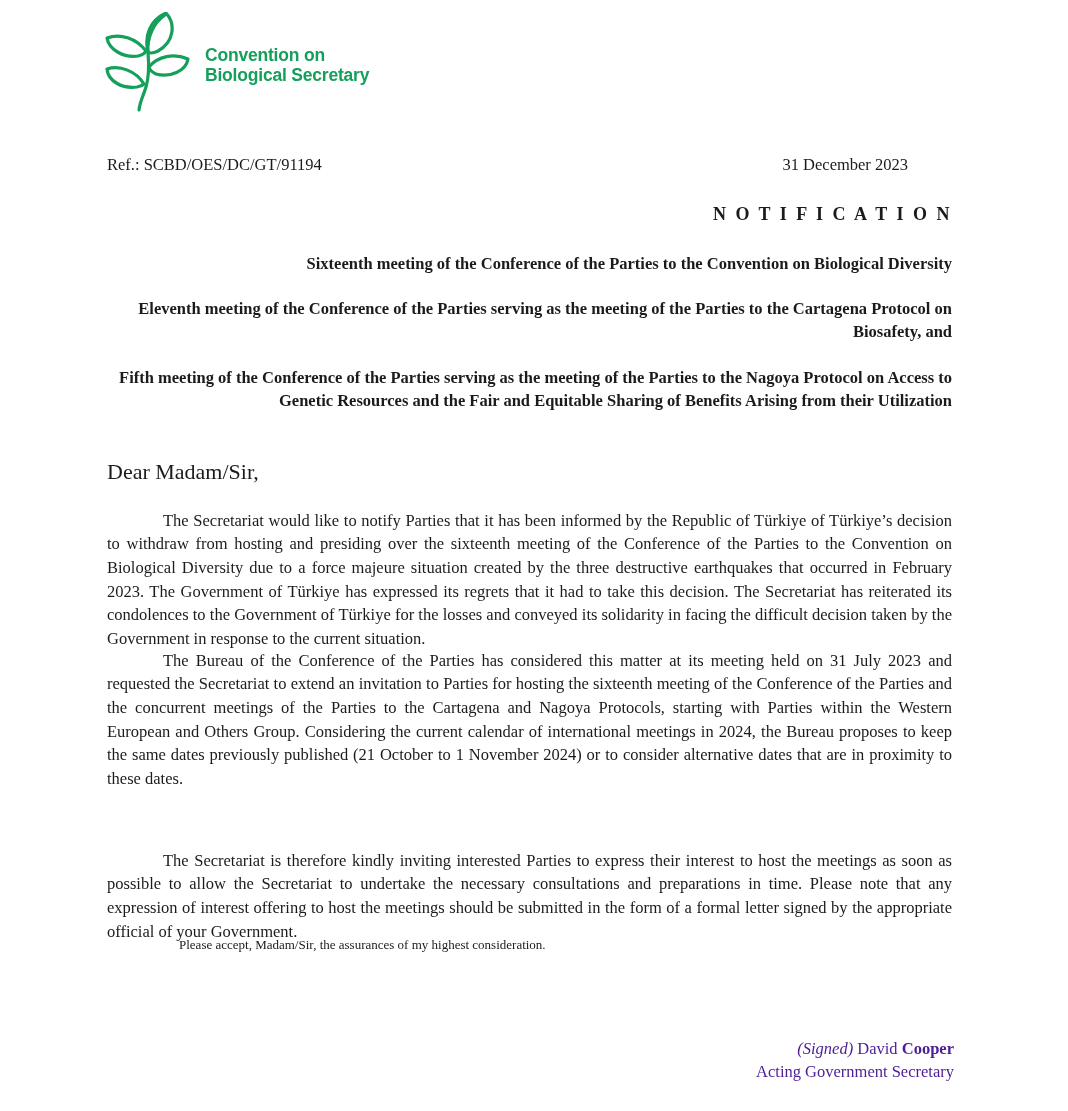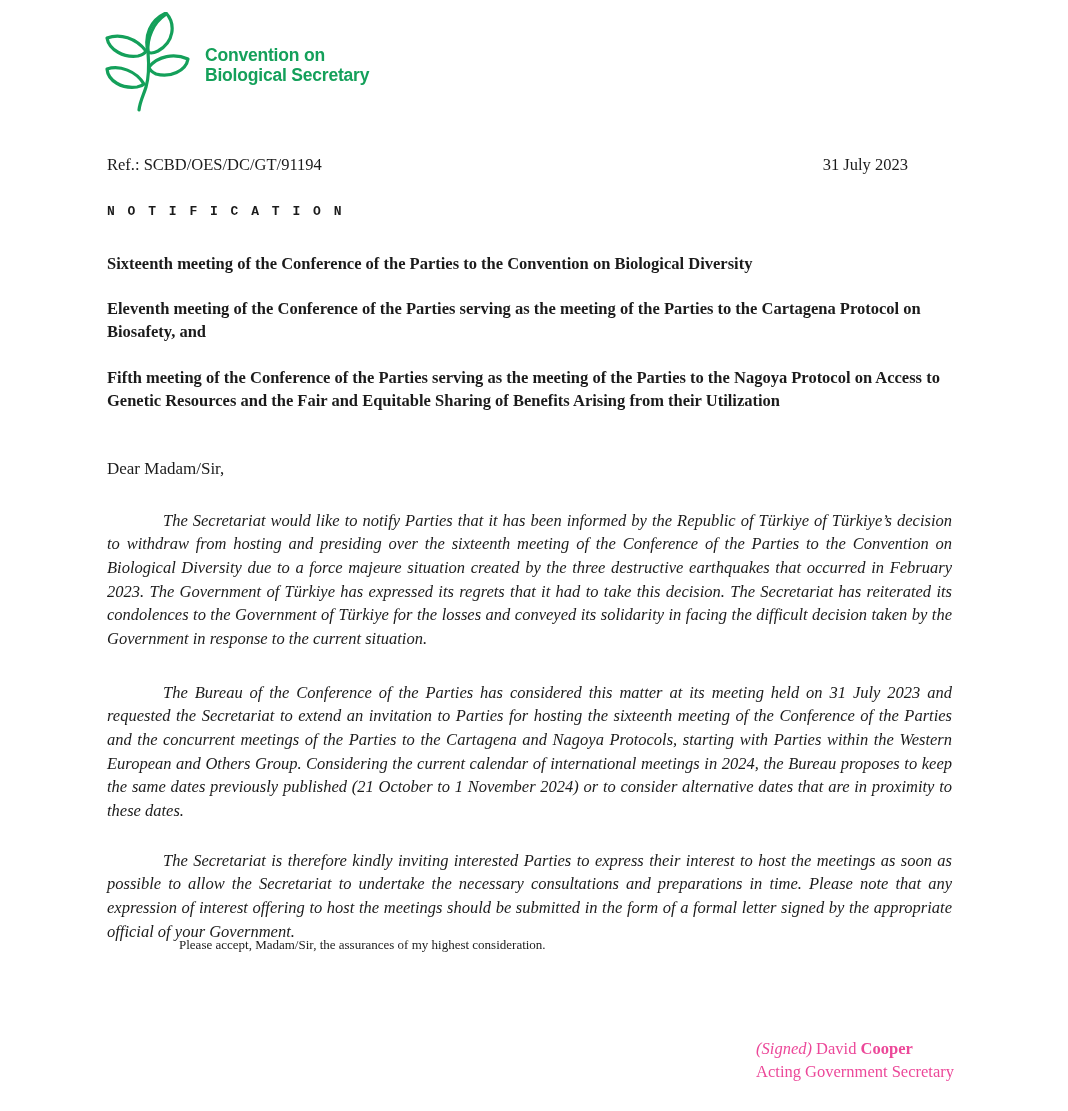--- a/index.html
+++ b/index.html
@@ -28,56 +28,55 @@
     position:absolute; left:107px; top:155px; width:845px;
     display:flex; justify-content:space-between;
     font-size:16.5px;
     align-items:flex-end;
   }
   .ref-date { padding-right:44px; }
 
   
   .doc-title {
     position:absolute; left:107px; top:204px; width:845px;
-    text-align:left; font-weight:bold; font-size:13px;
+    text-align:right; font-weight:bold; font-size:18px;
     letter-spacing:2.5px;
-    font-family:Liberation Mono, monospace;
   }
   .subject {
     position:absolute; left:107px; width:845px;
-    text-align:left; font-weight:bold;
+    text-align:right; font-weight:bold;
     font-size:16.5px; line-height:23px;
   }
   #subject-1 { top:252px; }
   #subject-2 { top:297px; }
   #subject-3 { top:366px; }
 
   
   .salutation {
     position:absolute; left:107px; top:459px;
-    font-size:17px;
+    font-size:22px;
   }
   .body-para {
     position:absolute; left:107px; width:845px;
     font-size:16.5px; line-height:23.7px;
-    text-align:justify; text-indent:56px;font-style:italic;
+    text-align:justify; text-indent:56px;
   }
   #para-1 { top:492px; }
-  #para-2 { top:664px; }
+  #para-2 { top:632px; }
   #para-3 { top:832px; }
   .closing {
     position:absolute; left:107px; top:937px; width:845px;
     font-size:13px; text-indent:72px;
   }
 
   
   .signature {
     position:absolute; right:114px; top:1037px;
-    text-align:left; font-size:16.5px; line-height:23px;
-    color:#ec4899;
+    text-align:right; font-size:16.5px; line-height:23px;
+    color:#4c1d95;
   }
   .sig-italic { font-style:italic; }
   .sig-bold { font-weight:bold; }
 </style>
 </head>
 <body>
 
 <div class="page">
 
   <div class="logo-icon">
@@ -94,21 +93,21 @@
       <path d="M 40,72 C 32,59 16,53 3,57 C 4,69 18,77 33,75 C 36,74.5 38.5,73.5 40,72 Z"></path>
     </svg>
   </div>
   <div class="logo-text">
     <div>Convention on</div>
     <div>Biological Secretary</div>
   </div>
 
   <div class="ref-row">
     <span class="ref-number">Ref.: SCBD/OES/DC/GT/91194</span>
-    <span class="ref-date">31 July 2023</span>
+    <span class="ref-date">31 December 2023</span>
   </div>
 
   <div class="doc-title">N O T I F I C A T I O N</div>
 
   <div class="subject" id="subject-1">Sixteenth meeting of the Conference of the Parties to the Convention on Biological Diversity</div>
   <div class="subject" id="subject-2">Eleventh meeting of the Conference of the Parties serving as the meeting of the Parties to the Cartagena Protocol on Biosafety, and</div>
   <div class="subject" id="subject-3">Fifth meeting of the Conference of the Parties serving as the meeting of the Parties to the Nagoya Protocol on Access to Genetic Resources and the Fair and Equitable Sharing of Benefits Arising from their Utilization</div>
 
   <div class="salutation">Dear Madam/Sir,</div>
 

